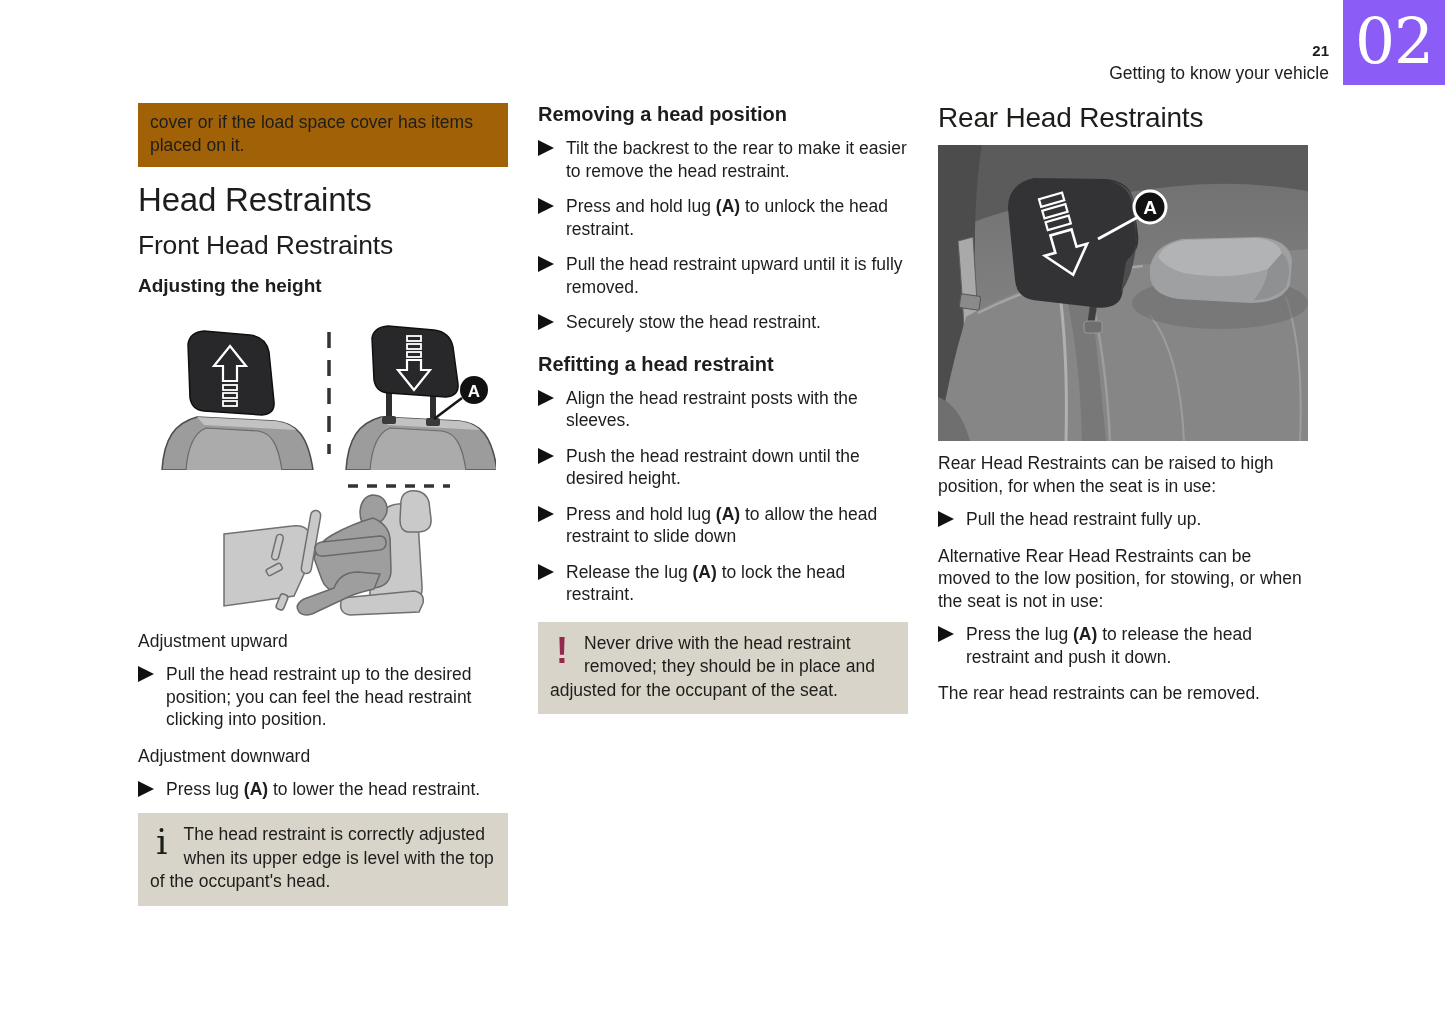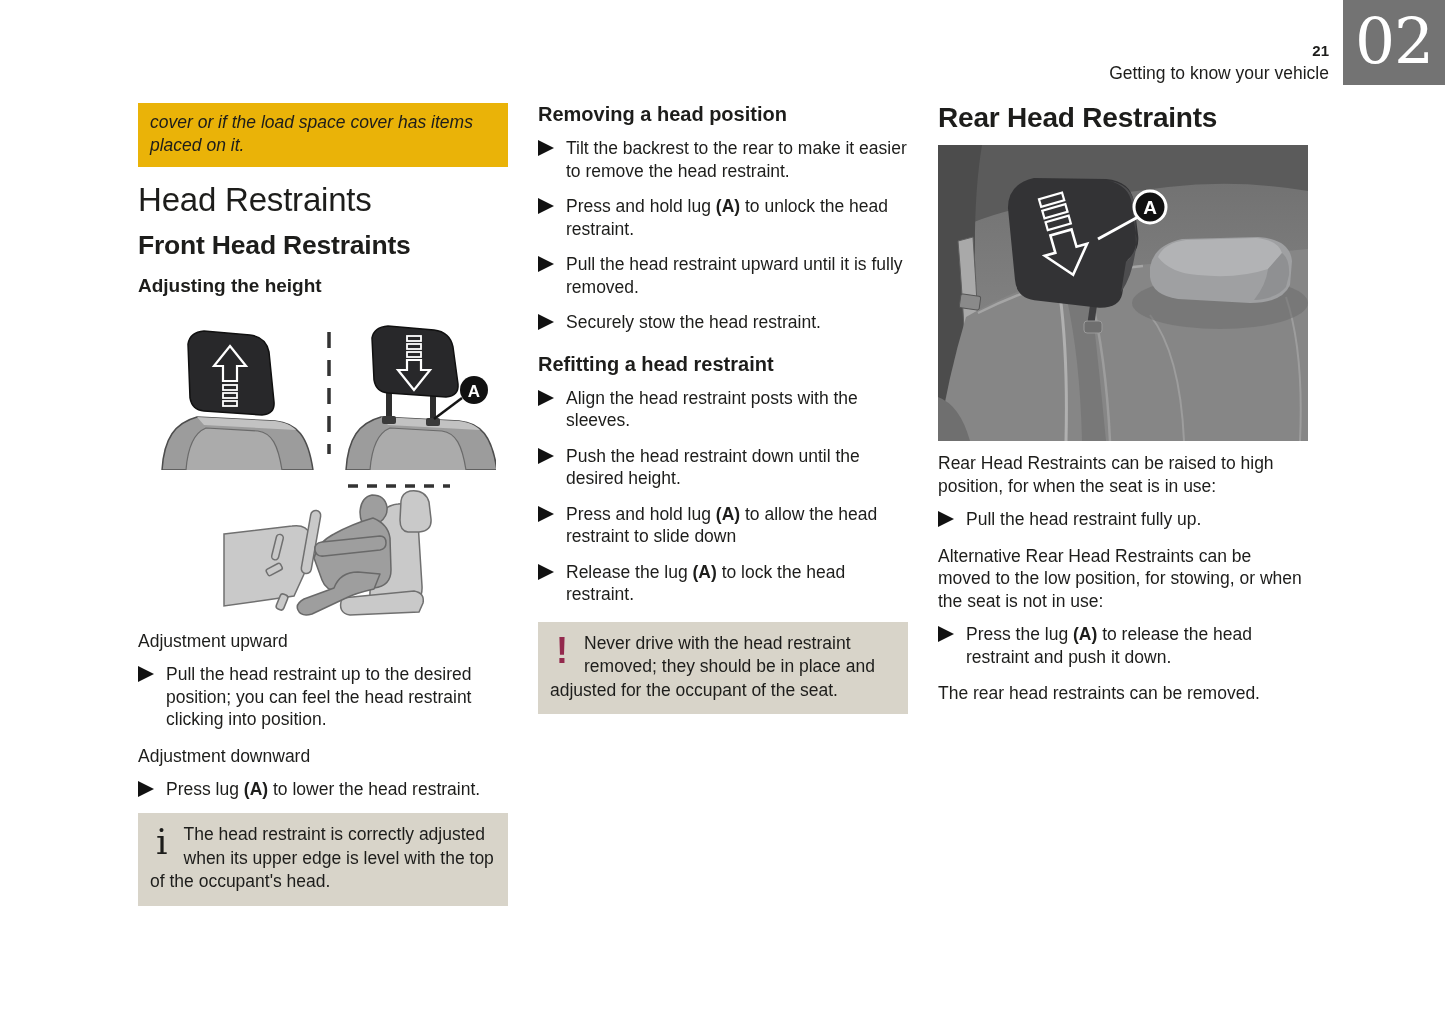--- a/index.html
+++ b/index.html
@@ -29,21 +29,21 @@
   .col{position:absolute;top:103px;width:370px;}
   .col1{left:138px;}
   .col2{left:538px;}
   .col3{left:938px;}
   
   .note-box{
     background:#d8d4c9;padding:8px 12px 10px 12px;
     font-size:17.5px;line-height:23px;
   }
   h1.doc{font-size:33px;font-weight:500;margin:14px 0 0 0;line-height:38px;letter-spacing:-0.2px;}
-  h2.doc{font-size:26.5px;font-weight:700;margin:11px 0 0 0;line-height:31px;letter-spacing:-0.2px;}
+  h2.doc{font-size:26.5px;font-weight:400;margin:11px 0 0 0;line-height:31px;letter-spacing:-0.2px;}
   h3.doc{font-size:19px;font-weight:bold;margin:13px 0 0 0;line-height:23px;}
   h4.doc{font-size:17.5px;font-weight:normal;margin:15px 0 0 0;line-height:21px;}
   .para{font-size:17.5px;line-height:22.5px;margin:11px 0 0 0;}
   ul.bullets{list-style:none;margin:6px 0 0 0;padding:0;}
   ul.bullets li{
     position:relative;padding-left:28px;margin:11px 0 13px 0;
     font-size:17.5px;line-height:22.5px;
   }
   .tri{
     position:absolute;left:0;top:3px;width:0;height:0;
@@ -70,25 +70,25 @@
   .fig-photo{margin:12px 0 0 0;}
   svg text{font-family:"Liberation Sans",sans-serif;}
 </style>
 </head>
 <body>
 
 <div class="page">
 
   <div class="page-number">21</div>
   <div class="chapter-title">Getting to know your vehicle</div>
-  <div class="chapter-badge" style="background-color: #737373;">02</div>
+  <div class="chapter-badge" style="background-color: #8b5cf6;">02</div>
 
   <section class="col col1">
 
-    <div class="note-box" style="background-color: #eab308; font-style: italic;">cover or if the load space cover has items placed on it.</div>
+    <div class="note-box" style="background-color: #a16207;">cover or if the load space cover has items placed on it.</div>
 
     <h1 class="doc">Head Restraints</h1>
     <h2 class="doc">Front Head Restraints</h2>
     <h3 class="doc">Adjusting the height</h3>
 
     <svg class="fig fig-headrests" width="352" height="146" viewBox="0 0 352 146">
 
       <g>
         <path d="M18,146 C20,114 31,99 53,93 L131,97 C153,99 164,112 169,146 Z" fill="#9c9c9c" stroke="#4d4d4d" stroke-width="1.5"></path>
         <path d="M42,146 C44,120 52,108 62,104 L114,107 C128,109 134,121 138,146" fill="#ababab" stroke="#6a6a6a" stroke-width="1.2"></path>

